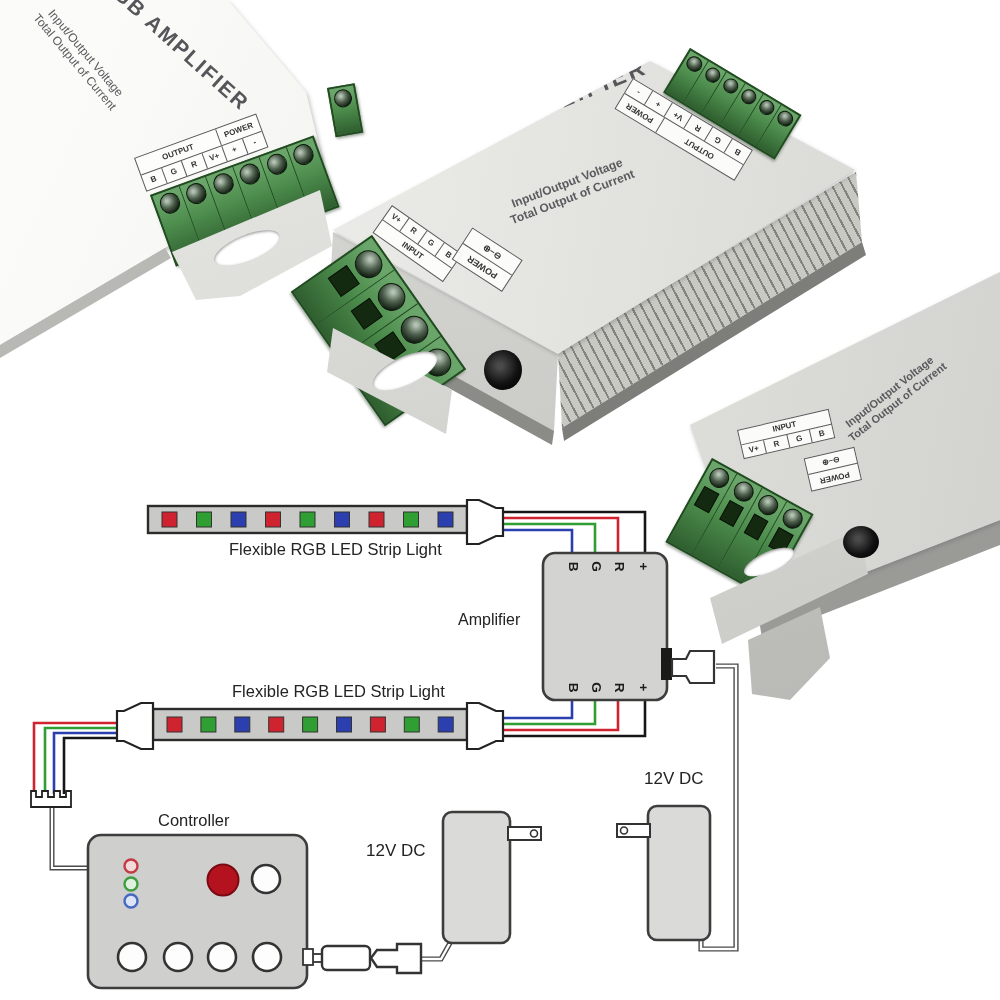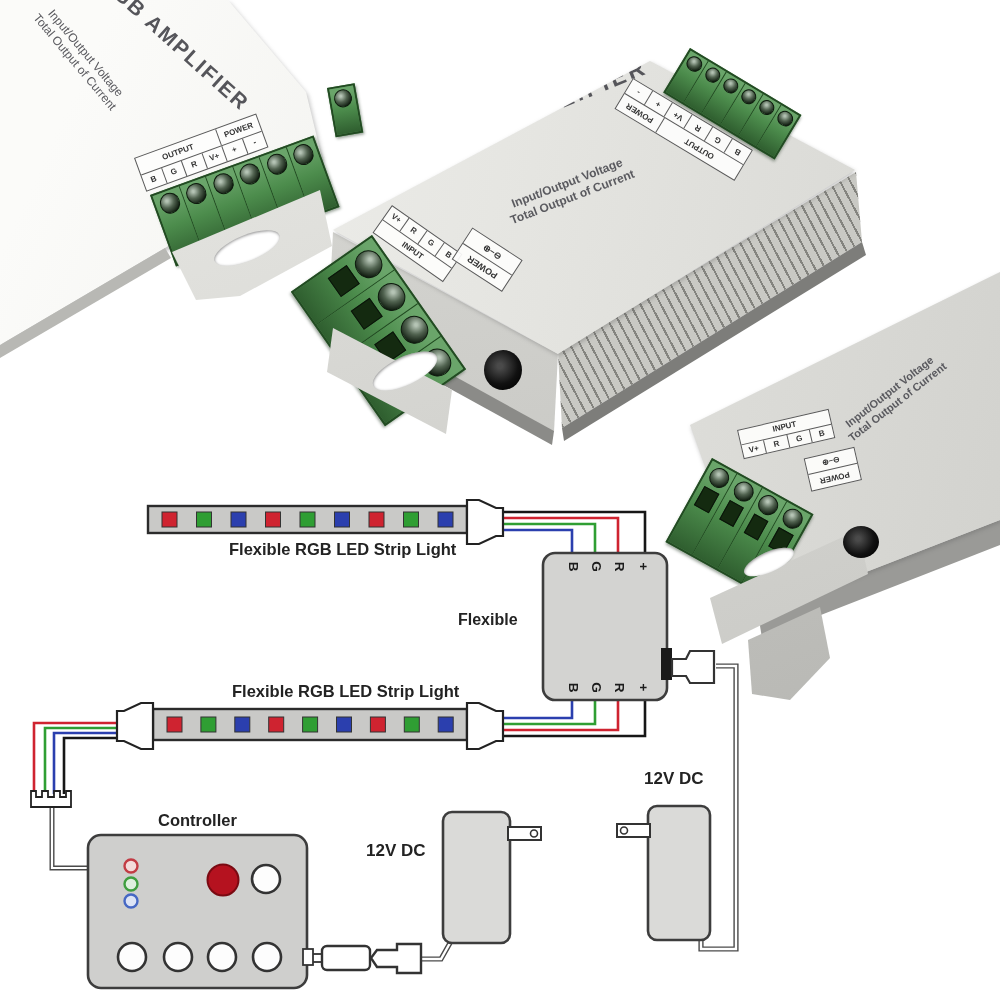--- a/index.html
+++ b/index.html
@@ -23,21 +23,21 @@
   .tcell{flex:1;display:flex;flex-direction:column;align-items:center;border-right:1px solid #234a23;
          background:linear-gradient(180deg,#6aa56a 0 10%,#4c8c4c 48%,#2f5e2f 100%)}
   .tcell:last-child{border-right:none}
   .screw{width:66%;aspect-ratio:1/1;border-radius:50%;margin-top:9%;
          background:radial-gradient(circle at 38% 34%,#b5c4b5 6%,#50624f 42%,#101c10 78%);border:1px solid #0d190d}
   .sqhole{width:54%;height:22%;margin-top:12%;background:#142a10;border:1px solid #0a150a}
   .oval{position:absolute;background:#fff;border-radius:50%;box-shadow:inset 0 1px 3px rgba(0,0,0,.45)}
   .jackhole{position:absolute;border-radius:50%;background:radial-gradient(circle at 42% 40%,#4a4a4a 8%,#111 55%,#000 90%)}
 
   
-  .dlbl{position:absolute;color:#232323;font-weight:700;font-size:16.5px;white-space:nowrap}
+  .dlbl{position:absolute;color:#232323;font-weight:400;font-size:16.5px;white-space:nowrap}
   .pinrow{position:absolute;width:124px;height:22px}
   .pinrow b{position:absolute;top:2px;width:16px;text-align:center;font-weight:700;font-size:13.5px;color:#1c1c1c;transform:rotate(90deg)}
 </style>
 </head>
 <body>
 
 <div id="stage">
 
   <div>
     <div style="position:absolute;inset:0;filter:drop-shadow(2px 3px 2px rgba(90,90,90,.35))">
@@ -346,21 +346,21 @@
     <rect x="508" y="827" width="33" height="13" fill="#fff" stroke="#333" stroke-width="2"></rect>
     <circle cx="534" cy="833.5" r="3.5" fill="#fff" stroke="#333" stroke-width="1.6"></circle>
 
     <rect x="648" y="806" width="62" height="134" rx="9" fill="#dadad8" stroke="#3d3d3d" stroke-width="2.6"></rect>
     <rect x="617" y="824" width="33" height="13" fill="#fff" stroke="#333" stroke-width="2"></rect>
     <circle cx="624" cy="830.5" r="3.5" fill="#fff" stroke="#333" stroke-width="1.6"></circle>
   </svg>
 
   <div class="dlbl" style="left:229px;top:540px">Flexible RGB LED Strip Light</div>
   <div class="dlbl" style="left:232px;top:682px">Flexible RGB LED Strip Light</div>
-  <div class="dlbl" style="left:458px;top:611px;font-size:16px">Flexible</div>
+  <div class="dlbl" style="left:458px;top:611px;font-size:16px">Amplifier</div>
   <div class="dlbl" style="left:158px;top:811px">Controller</div>
   <div class="dlbl" style="left:366px;top:841px;font-size:17px">12V DC</div>
   <div class="dlbl" style="left:644px;top:769px;font-size:17px">12V DC</div>
 
   <div class="pinrow" style="left:543px;top:557px">
     <b style="left:22px">B</b>
     <b style="left:45px">G</b>
     <b style="left:68px">R</b>
     <b style="left:92px">+</b>
   </div>

